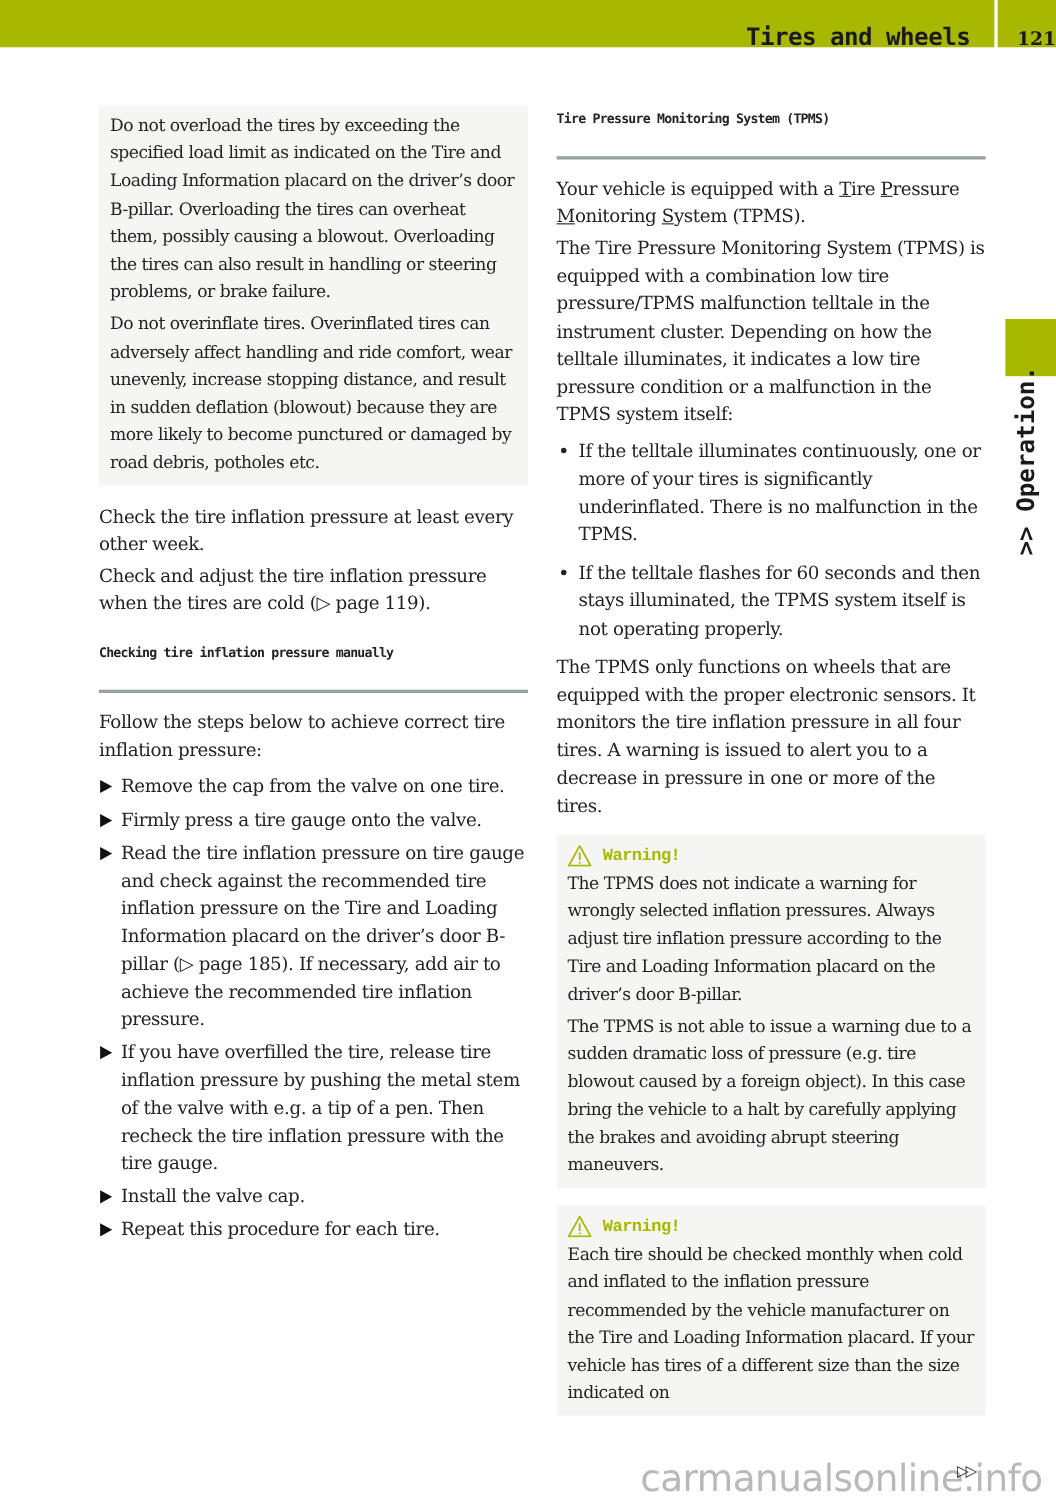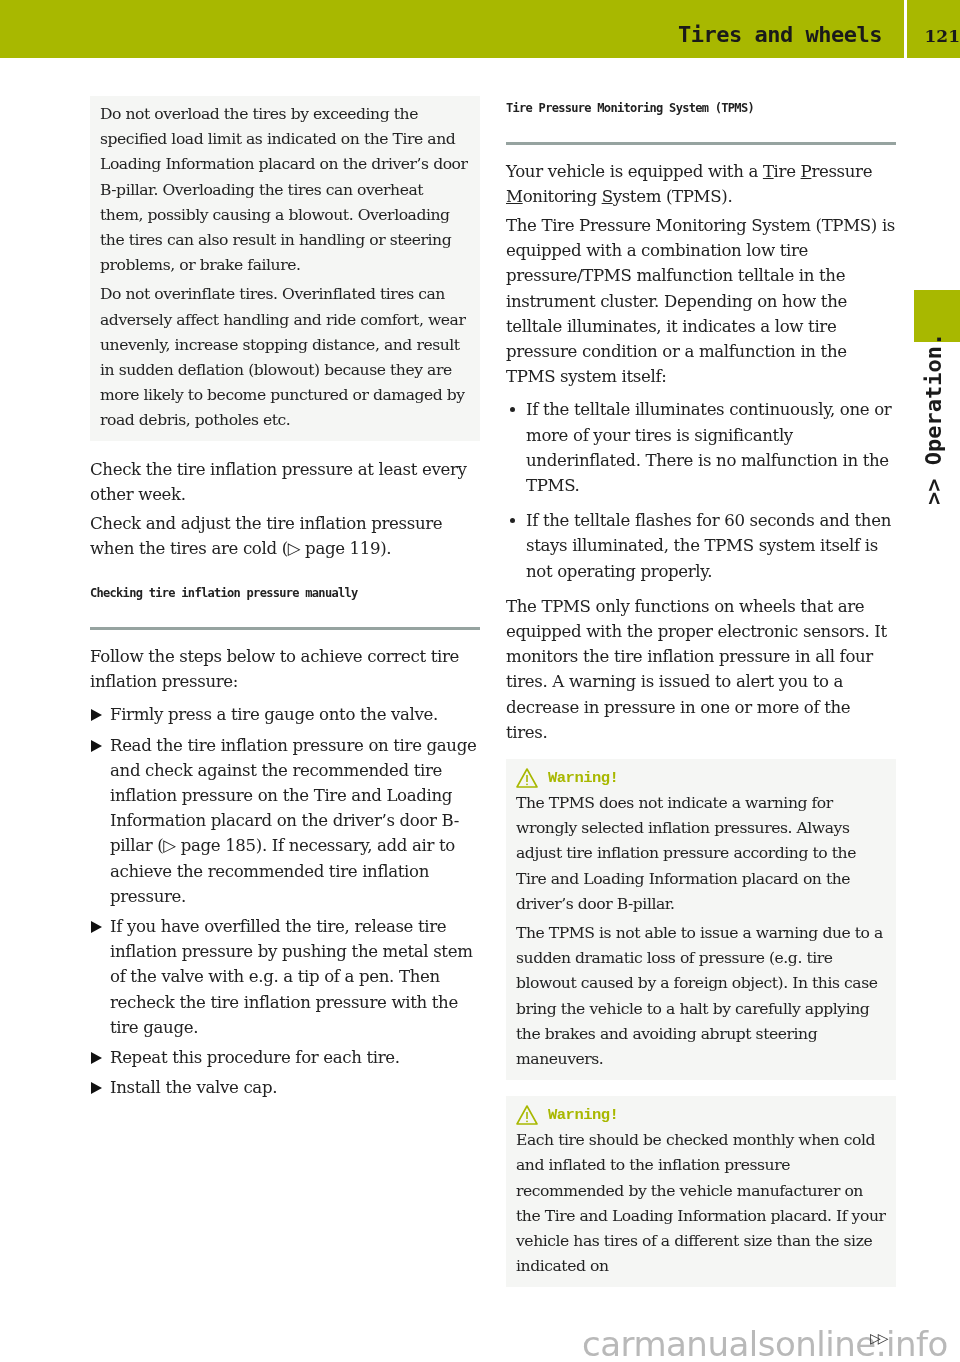--- a/index.html
+++ b/index.html
@@ -2,21 +2,21 @@
 <html><head>
   <meta charset="utf-8">
   <style>
     html, body { margin: 0; padding: 0; }
     body {
       width: 960px; height: 1362px; position: relative; overflow: hidden;
       background: #ffffff; color: #222222;
       font-family: "DejaVu Serif", "Liberation Serif", serif;
     }
     .header-bar {
-      position: absolute; left: 0; top: 0; width: 960px; height: 58px;
+      position: absolute; left: 0; top: 0; width: 960px; height: 43px;
       background: #a8b800;
     }
     .header-title {
       position: absolute; right: 78px; top: 22px; font-size: 22px; font-weight: bold;
       font-family: "DejaVu Sans Mono", "Liberation Mono", monospace; color: #1a1a1a;
       letter-spacing: -0.5px;
     }
     .header-sep {
       position: absolute; left: 904px; top: 0; width: 3px; height: 58px; background: #ffffff;
     }
@@ -108,37 +108,41 @@
   </div>
   <p class="body-text para">Check the tire inflation pressure at least every other week.</p>
   <p class="body-text para">Check and adjust the tire inflation pressure when the tires are cold (▷ page 119).</p>
 
   <div class="heading">Checking tire inflation pressure manually</div>
 
   <p class="body-text para" style="margin-bottom:8px">Follow the steps below to achieve correct tire inflation pressure:</p>
 
   <div class="body-text step">
     <span class="tri"></span>
+    <span>Remove the cap from the valve on one tire.</span>
+  </div>
+  <div class="body-text step">
+    <span class="tri"></span>
     <span>Firmly press a tire gauge onto the valve.</span>
   </div>
   <div class="body-text step">
     <span class="tri"></span>
     <span>Read the tire inflation pressure on tire gauge and check against the recommended tire inflation pressure on the Tire and Loading Information placard on the driver’s door B-pillar (▷ page 185). If necessary, add air to achieve the recommended tire inflation pressure.</span>
   </div>
   <div class="body-text step">
     <span class="tri"></span>
     <span>If you have overfilled the tire, release tire inflation pressure by pushing the metal stem of the valve with e.g. a tip of a pen. Then recheck the tire inflation pressure with the tire gauge.</span>
   </div>
   <div class="body-text step">
     <span class="tri"></span>
-    <span>Repeat this procedure for each tire.</span>
+    <span>Install the valve cap.</span>
   </div>
   <div class="body-text step">
     <span class="tri"></span>
-    <span>Install the valve cap.</span>
+    <span>Repeat this procedure for each tire.</span>
   </div>
 </div>
 
 <div class="col col-right">
   <div class="heading first">Tire Pressure Monitoring System (TPMS)</div>
 
   <p class="body-text para"><span>Your vehicle is equipped with a </span><span class="u">T</span><span>ire</span> <span class="u">P</span><span>ressure </span><span class="u">M</span><span>onitoring </span><span class="u">S</span><span>ystem (TPMS).</span></p>
 
   <p class="body-text para" style="margin-bottom:8px">The Tire Pressure Monitoring System (TPMS) is equipped with a combination low tire pressure/TPMS malfunction telltale in the instrument cluster. Depending on how the telltale illuminates, it indicates a low tire pressure condition or a malfunction in the TPMS system itself:</p>
 

